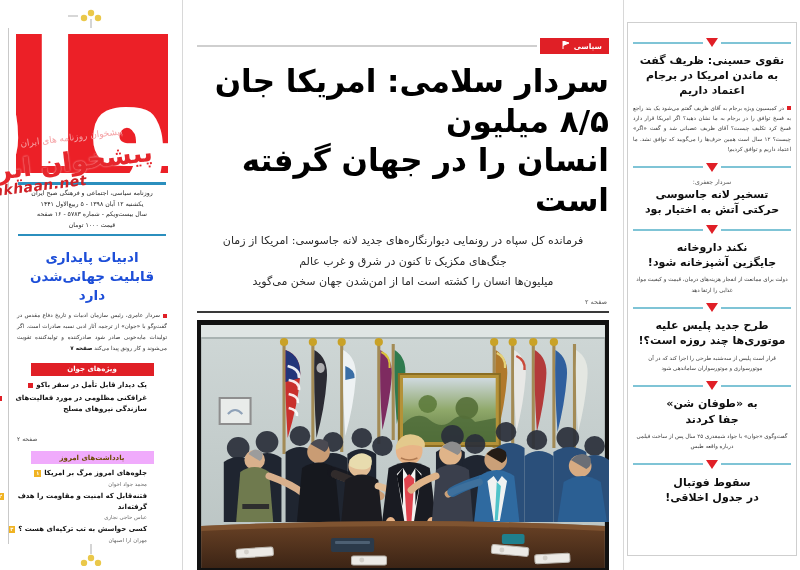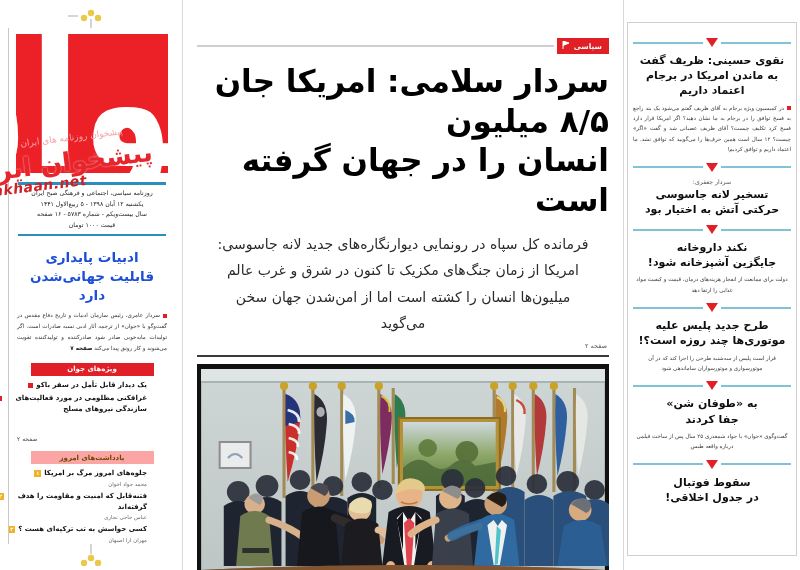--- a/index.html
+++ b/index.html
@@ -106,21 +106,21 @@
   }
   .pref{font-weight:700;color:#111;}
 
   .band{
     width:123px;box-sizing:border-box;
     text-align:center;color:#fff;
     font-size:7px;font-weight:700;
     padding:2.5px 0;margin-top:9px;letter-spacing:.3px;
   }
   .band.red{background:#e01f26;}
-  .band.yellow{background:#fca5a5;color:#6a4a00;}
+  .band.yellow{background:#f0abfc;color:#6a4a00;}
   .band-list{width:150px;direction:rtl;margin-top:4px;}
   .band-list li{
     list-style:none;
     font-size:7px;font-weight:700;line-height:1.55;
     text-align:right;color:#101010;margin-bottom:2px;
     display:flex;gap:3px;align-items:flex-start;
     justify-content:flex-end;flex-direction:row-reverse;
   }
   .band-list .bullet{
     flex:0 0 auto;width:5px;height:5px;background:#e01f26;margin-top:3px;
@@ -142,35 +142,35 @@
     padding:38px 14px 10px 14px;
     box-sizing:border-box;
     position:relative;
     border-left:1px solid #d8d8d8;
     border-right:1px solid #d8d8d8;
   }
   .tagrow{display:flex;align-items:center;gap:0;margin-bottom:4px;}
   .tag{
     background:#e01f26;color:#fff;
     font-size:7.5px;font-weight:700;
-    padding:3px 7px 3px 5px;
+    padding:3px 7px 3px 22px;
     display:flex;align-items:center;gap:4px;flex-direction:row-reverse;
   }
   .tag .tico{display:block;}
   .tagline{flex:1;height:2px;background:#cfcfcf;margin-right:3px;}
 
   .lead-title{
     direction:rtl;text-align:right;
     font-size:31px;font-weight:700;line-height:1.28;
     color:#000;letter-spacing:-0.5px;
     margin:8px 0 10px;
   }
   .lead-deck{
     direction:rtl;text-align:center;
-    font-size:14px;line-height:1.9;color:#2a2a2a;
+    font-size:11px;line-height:1.9;color:#2a2a2a;
     padding:0 16px;
   }
   .lead-pageref{
     direction:rtl;text-align:right;
     font-size:6.5px;color:#555;margin-top:5px;padding-right:2px;
   }
 
   .hr-dark{height:2px;background:#3a3a3a;margin:5px 0 7px;}
 
   .photo-wrap{

